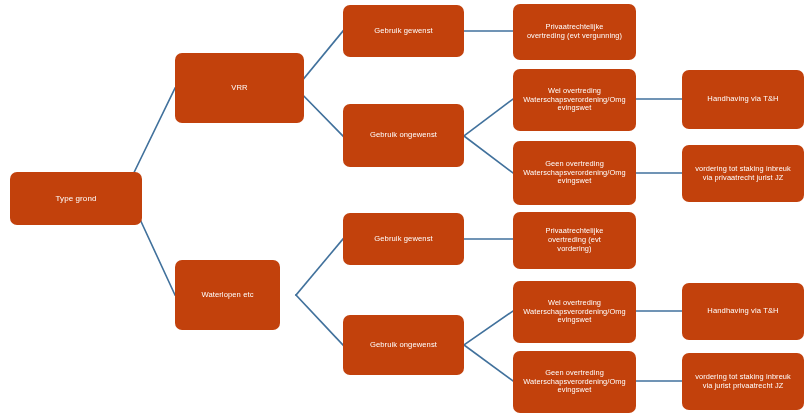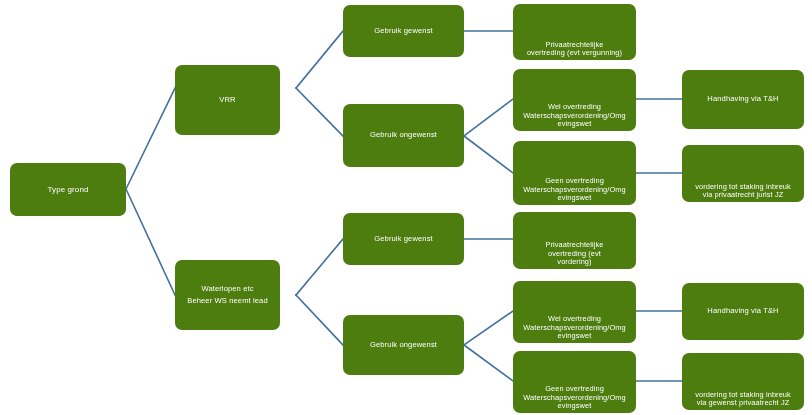--- a/index.html
+++ b/index.html
@@ -7,34 +7,34 @@
     width:812px;height:415px;
     background:#ffffff;
     font-family:"Liberation Sans", sans-serif;
     overflow:hidden;
     position:relative;
   }
   #canvas{position:absolute;left:0;top:0;width:812px;height:415px;}
   svg.links{position:absolute;left:0;top:0;width:812px;height:415px;pointer-events:none;}
   .node{
     position:absolute;
-    background:#4d7c0f;
+    background:#c2410c;
     border-radius:7px;
     color:#ffffff;
     display:flex;
     align-items:center;
     justify-content:center;
     text-align:center;
     box-sizing:border-box;
     padding:2px 4px;
     line-height:1.18;
     letter-spacing:0.1px;
   }
   .node .lbl{display:block;width:100%;}
-  .f7{font-size:7.4px;justify-content:flex-end;}
+  .f7{font-size:7.4px;}
   .f75{font-size:7.6px;}
   .f8{font-size:8.0px;}
   .bold{font-weight:normal;}
   .two-line .lbl{line-height:1.6;}
 </style>
 </head>
 <body>
 
 <div id="canvas">
 
@@ -61,31 +61,30 @@
       <line x1="464" y1="239" x2="513" y2="239"></line>
 
       <line x1="464" y1="345" x2="513" y2="311"></line>
       <line x1="464" y1="345" x2="513" y2="381"></line>
 
       <line x1="636" y1="311" x2="682" y2="311"></line>
       <line x1="636" y1="381" x2="682" y2="381"></line>
     </g>
   </svg>
 
-  <div class="node f8" style="left:10px;top:163px;width:116px;height:53px;">
+  <div class="node f8" style="left:10px;top:172px;width:132px;height:53px;">
     <span class="lbl">Type grond</span>
   </div>
 
-  <div class="node f75 two-line" style="left:175px;top:53px;width:105px;height:70px;flex-direction:row;margin-top:12px;">
+  <div class="node f75 two-line" style="left:175px;top:53px;width:129px;height:70px;flex-direction:row;">
     <span class="lbl">VRR</span>
   </div>
 
   <div class="node f75 two-line" style="left:175px;top:260px;width:105px;height:70px;flex-direction:column;">
     <span class="lbl">Waterlopen etc</span>
-    <span class="lbl">Beheer WS neemt lead</span>
   </div>
 
   <div class="node f75" style="left:343px;top:5px;width:121px;height:52px;">
     <span class="lbl">Gebruik gewenst</span>
   </div>
 
   <div class="node f75" style="left:343px;top:104px;width:121px;height:63px;">
     <span class="lbl">Gebruik ongewenst</span>
   </div>
 
@@ -140,16 +139,16 @@
     <span class="lbl">Waterschapsverordening/Omg</span>
     <span class="lbl">evingswet</span>
   </div>
 
   <div class="node f75 bold" style="left:682px;top:283px;width:122px;height:57px;">
     <span class="lbl">Handhaving via T&amp;H</span>
   </div>
 
   <div class="node f7 bold" style="left:682px;top:353px;width:122px;height:57px;flex-direction:column;">
     <span class="lbl">vordering tot staking inbreuk</span>
-    <span class="lbl">via gewenst privaatrecht JZ</span>
+    <span class="lbl">via jurist privaatrecht JZ</span>
   </div>
 
 </div>
 
 </body></html>

